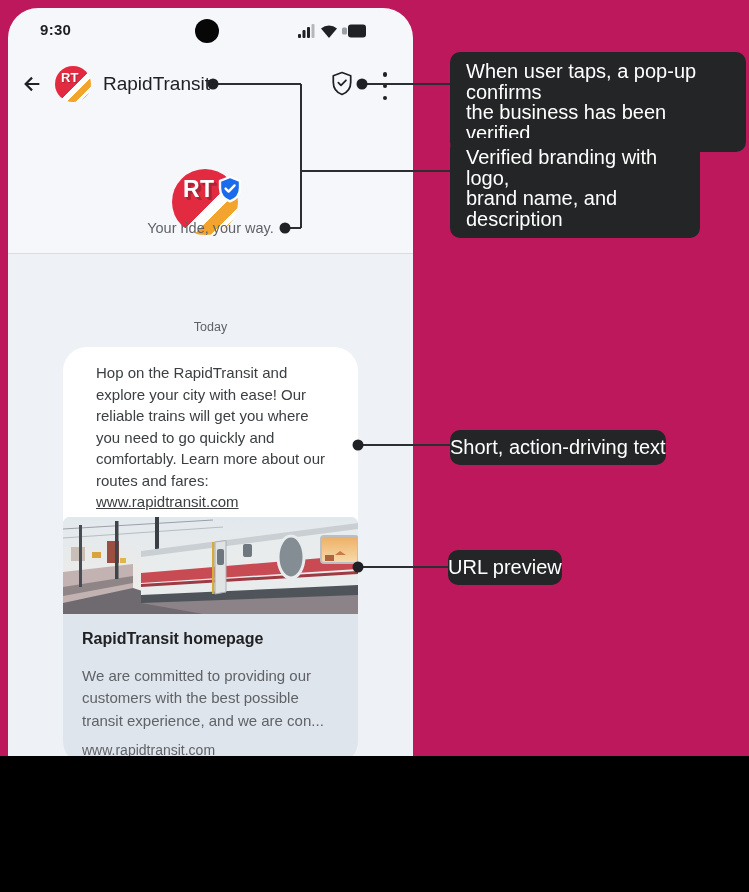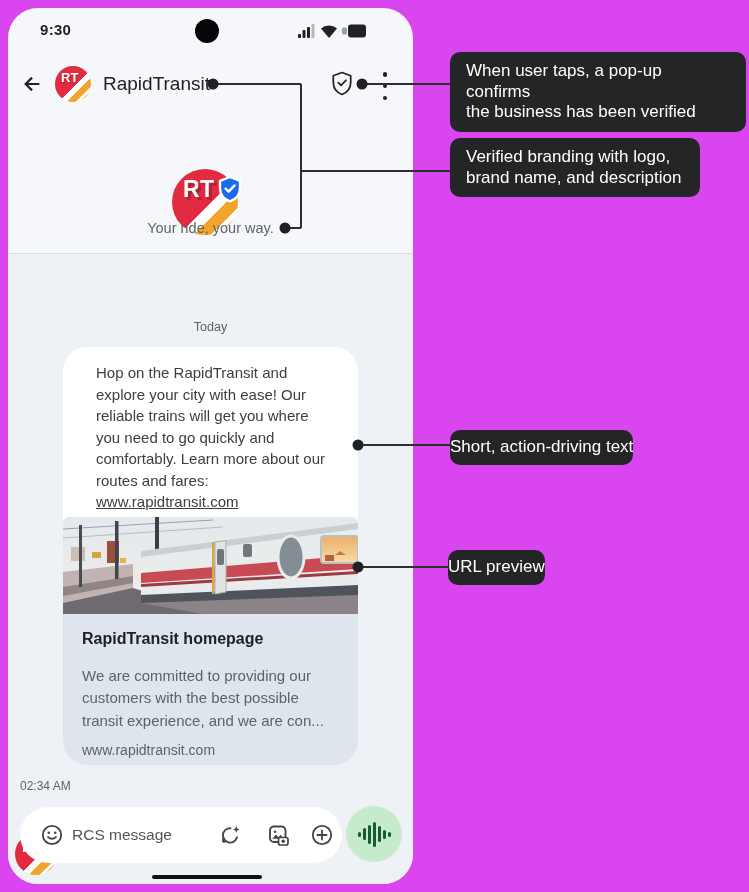--- a/index.html
+++ b/index.html
@@ -1,16 +1,16 @@
 <!DOCTYPE html>
 <html><head>
 <meta charset="utf-8">
 <style>
   html,body{margin:0;padding:0;background:#000;}
-  .canvas{position:relative;width:749px;height:892px;background:#d946ef;overflow:hidden;
+  .canvas{position:relative;width:749px;height:756px;background:#be185d;overflow:hidden;
           font-family:"Liberation Sans",sans-serif;-webkit-font-smoothing:antialiased;}
   .abs{position:absolute;}
 
   
   .phone{position:absolute;left:8px;top:8px;width:405px;height:876px;border-radius:30px;
          background:#f5f7fa;overflow:hidden;}
   .chat-bg{position:absolute;left:0;top:246px;width:405px;height:630px;background:#eef1f5;}
   .divider{position:absolute;left:0;top:245px;width:405px;height:1px;background:#d8dbe0;}
 
   .time{left:32px;top:13px;font-size:15px;font-weight:700;color:#1d2023;letter-spacing:.3px;}
@@ -55,21 +55,21 @@
   .pill-item{position:absolute;top:16px;width:24px;height:24px;}
   .placeholder{position:absolute;left:52px;top:0;height:56px;line-height:56px;font-size:15.5px;color:#52565c;}
   .voice-btn{left:338px;top:798px;width:56px;height:56px;border-radius:50%;background:#c6ebcc;
              display:flex;align-items:center;justify-content:center;}
   .wave{display:flex;align-items:center;gap:2px;}
   .wave i{width:3px;border-radius:2px;background:#155c30;}
   .gesture{left:144px;top:867px;width:110px;height:4px;border-radius:2px;background:#101214;}
 
   
   .ann{position:absolute;background:#242527;color:#fff;border-radius:10px;
-       font-size:17px;line-height:20.5px;padding:9px 16px;box-sizing:border-box;}
+       font-size:20px;line-height:20.5px;padding:9px 16px;box-sizing:border-box;}
   .ann.single{padding:7px 0;white-space:nowrap;}
   .ann1{left:450px;top:52px;width:296px;}
   .ann2{left:450px;top:138px;width:250px;}
   .ann3{left:450px;top:430px;}
   .ann4{left:448px;top:550px;}
 
   .connectors{position:absolute;left:0;top:0;pointer-events:none;}
   svg{display:block;}
 </style>
 </head>

